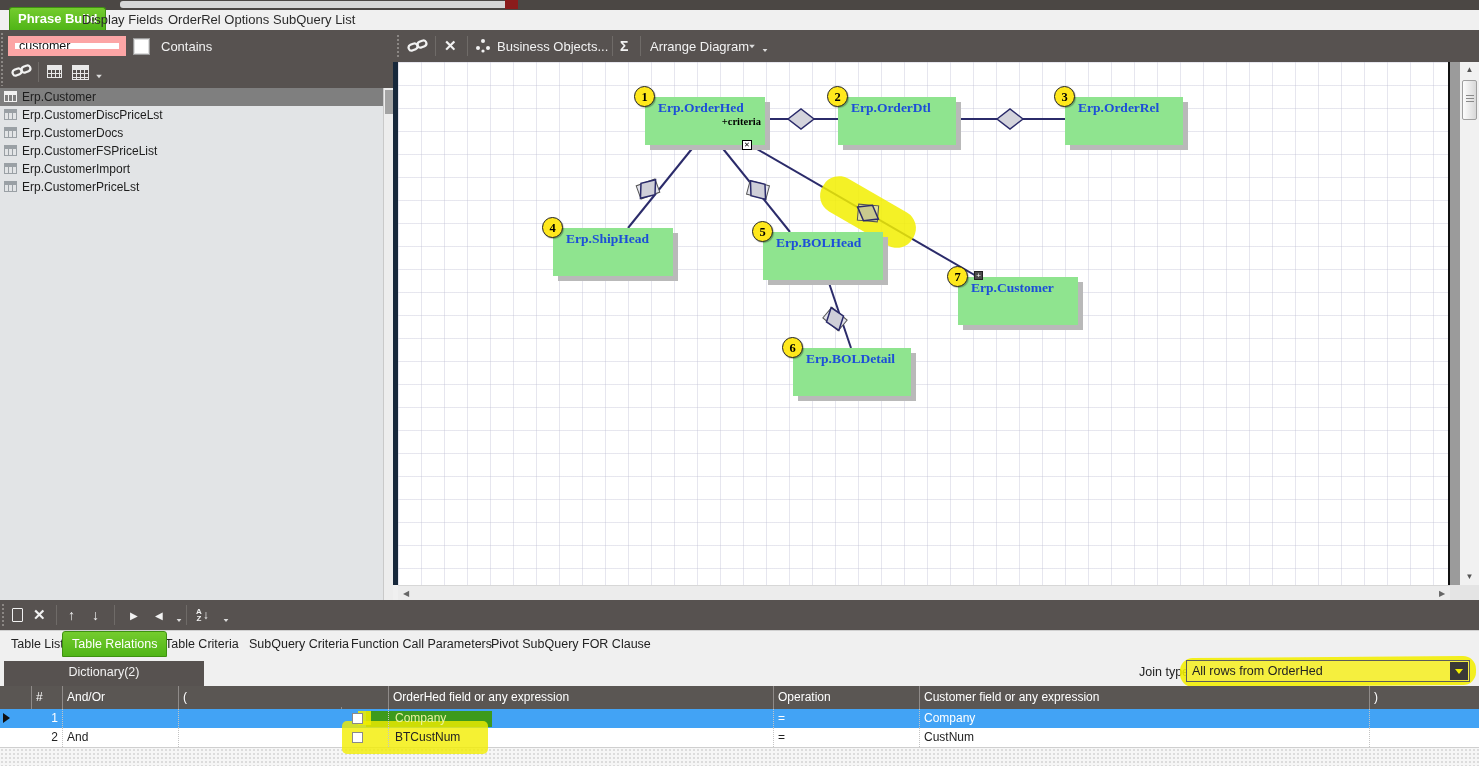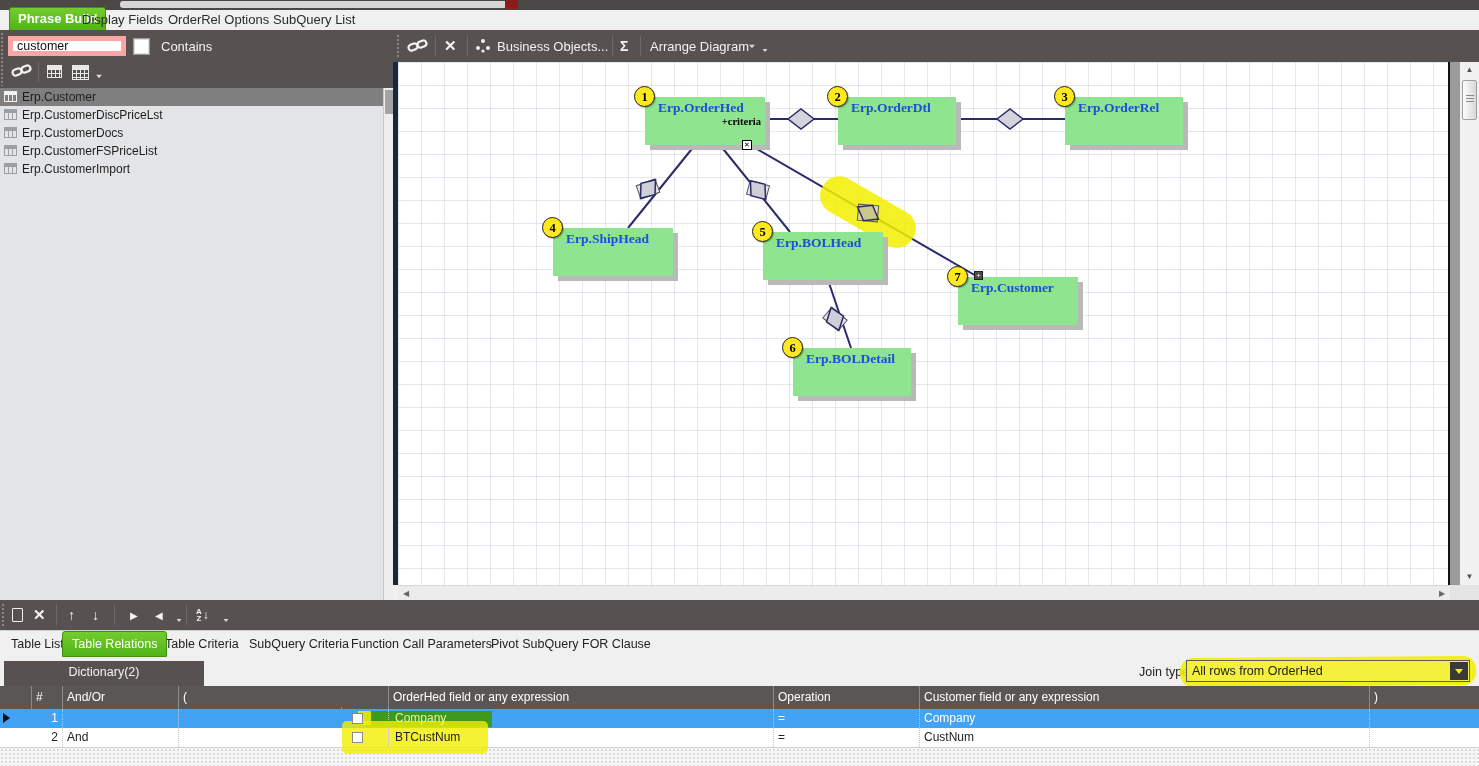--- a/index.html
+++ b/index.html
@@ -12,21 +12,21 @@
   .top-strip { left:0; top:0; width:1479px; height:10px; background:#4b4744; }
   .top-light { left:120px; top:1px; width:388px; height:7px; background:#d6d6d6; border-radius:3px; }
   .top-red { left:505px; top:0; width:13px; height:9px; background:#8b1c1c; }
   .tabbar { left:0; top:10px; width:1479px; height:20px; background:#f0f0f0; }
   .tab { position:absolute; top:0; height:20px; line-height:20px; font-size:13px; color:#2b2b2b; padding:0 8px; }
   .tab.green { background:linear-gradient(#74cc2e,#50b517); color:#fff; border:1px solid #3f9110; border-bottom:none; border-radius:3px 3px 0 0; top:-3px; height:23px; line-height:22px; font-weight:bold; }
 
   
   .left-toolbar { left:0; top:30px; width:393px; height:58px; background:#575250; }
   .grip-v { width:5px; background-image:radial-gradient(#8b8784 1px, transparent 1.2px); background-size:4px 4px; }
-  .search-input { left:8px; top:6px; width:118px; height:20px; background:#fff; border:5px solid #fca5a5; font-size:12.5px; color:#111; padding:0 4px; font-family:"Liberation Sans",sans-serif; }
+  .search-input { left:8px; top:6px; width:118px; height:20px; background:#fff; border:7px solid #fca5a5; font-size:12.5px; color:#111; padding:0 4px; font-family:"Liberation Sans",sans-serif; }
   .chkbox { width:17px; height:17px; background:#fff; border:1px solid #9a9a9a; box-shadow:inset 0 0 0 1px #ddd; }
   .lbl-white { color:#f2f2f2; font-size:13px; }
   .ico-sep { width:1px; height:20px; background:#6f6b68; }
   .tbl-ico { width:15px; height:13px; border:1px solid #e8e8e8; background:
       linear-gradient(#e8e8e8,#e8e8e8) 0 0/100% 3px no-repeat,
       repeating-linear-gradient(to right, transparent 0 3px, #e8e8e8 3px 4px),
       repeating-linear-gradient(to bottom, transparent 0 3px, #e8e8e8 3px 4px); }
   .caret-down { width:0; height:0; border-left:4px solid transparent; border-right:4px solid transparent; border-top:5px solid #dcdcdc; }
 
   .left-list { left:0; top:88px; width:383px; height:512px; background:#e2e4e6; }
@@ -140,20 +140,21 @@
     <div class="abs tbl-ico" style="left:72px;top:35px;width:17px;height:15px;"></div>
     <div class="abs caret-down" style="left:95px;top:44px;transform:scale(.7);"></div>
   </div>
 
   <div class="abs left-list">
     <div class="list-row sel"><span class="list-ico"></span><span>Erp.Customer</span></div>
     <div class="list-row"><span class="list-ico"></span><span>Erp.CustomerDiscPriceLst</span></div>
     <div class="list-row"><span class="list-ico"></span><span>Erp.CustomerDocs</span></div>
     <div class="list-row"><span class="list-ico"></span><span>Erp.CustomerFSPriceList</span></div>
     <div class="list-row"><span class="list-ico"></span><span>Erp.CustomerImport</span></div>
+    <div class="list-row"><span class="list-ico"></span><span>Erp.CustomerPriceLst</span></div>
   </div>
   <div class="abs left-scroll">
     <div class="abs left-thumb"></div>
   </div>
 
   <div class="abs dg-toolbar">
     <div class="abs grip-v" style="left:3px;top:4px;height:24px;"></div>
     <div class="dg-item" style="left:14px;">
       <svg width="22" height="18" viewBox="0 0 22 18">
         <g stroke="#f2f2f2" stroke-width="2.2" fill="none">

